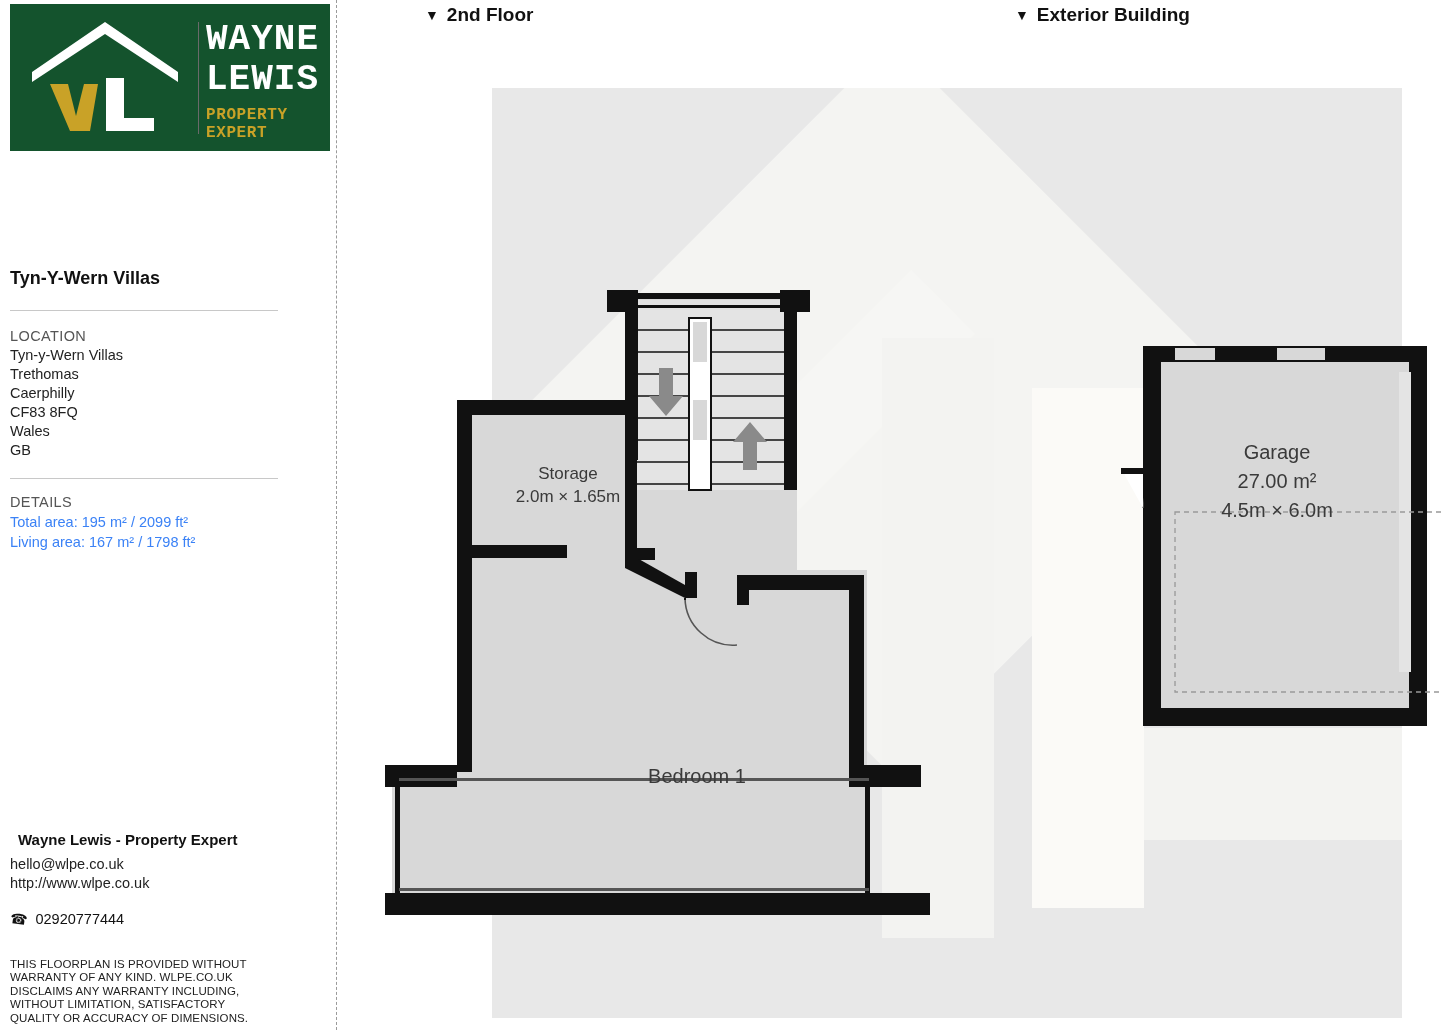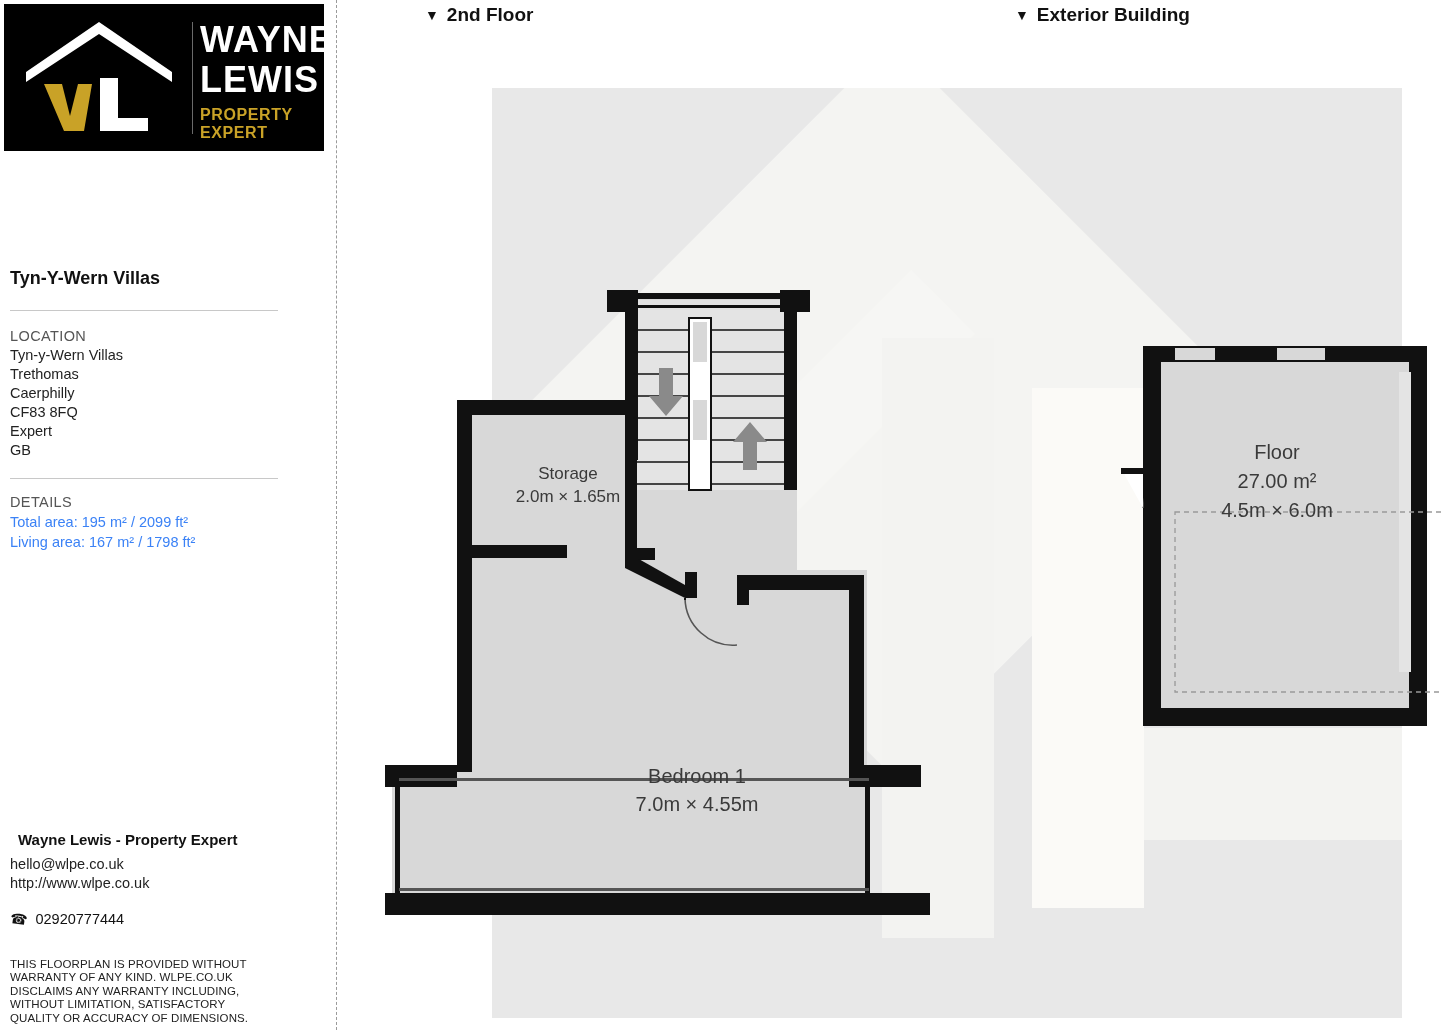--- a/index.html
+++ b/index.html
@@ -26,25 +26,26 @@
   #divider {
     position: absolute;
     left: 336px; top: 0;
     width: 0;
     height: 1030px;
     border-left: 1px dashed #9a9a9a;
   }
 
   #logo {
     position: absolute;
-    left: 4px; top: 4px;
+    left: 10px; top: 4px;
     width: 320px;
     height: 147px;
-    background: #000000;
+    background: #14532d;
     overflow: hidden;
+    font-family: Liberation Mono, monospace;
   }
   #logo-mark {
     position: absolute;
     left: 10px; top: 12px;
     width: 170px;
     height: 123px;
   }
   #logo-text {
     position: absolute;
     left: 196px; top: 16px;
@@ -248,21 +249,21 @@
 
   <div id="prop-title">Tyn-Y-Wern Villas</div>
 
   <div class="rule" id="rule1"></div>
   <div class="sec-head" id="loc-head">LOCATION</div>
   <div id="loc-lines">
     <div>Tyn-y-Wern Villas</div>
     <div>Trethomas</div>
     <div>Caerphilly</div>
     <div>CF83 8FQ</div>
-    <div>Expert</div>
+    <div>Wales</div>
     <div>GB</div>
   </div>
 
   <div class="rule" id="rule2"></div>
   <div class="sec-head" id="det-head">DETAILS</div>
   <div id="det-lines">
     <div>Total area:  195 m² / 2099 ft²</div>
     <div>Living area: 167 m² / 1798 ft²</div>
   </div>
 
@@ -375,22 +376,21 @@
     </g>
   </svg>
 
   <div class="room-text" id="storage-text">
     <div class="rname">Storage</div>
     <div class="rdim">2.0m × 1.65m</div>
   </div>
 
   <div class="room-text" id="bed1-text">
     <div class="rname">Bedroom 1</div>
-    <div class="rdim">7.0m × 4.55m</div>
   </div>
 
   <div class="room-text" id="garage-text">
-    <div>Floor</div>
+    <div>Garage</div>
     <div>27.00 m²</div>
     <div>4.5m × 6.0m</div>
   </div>
 
 </div>
 
 </body></html>

